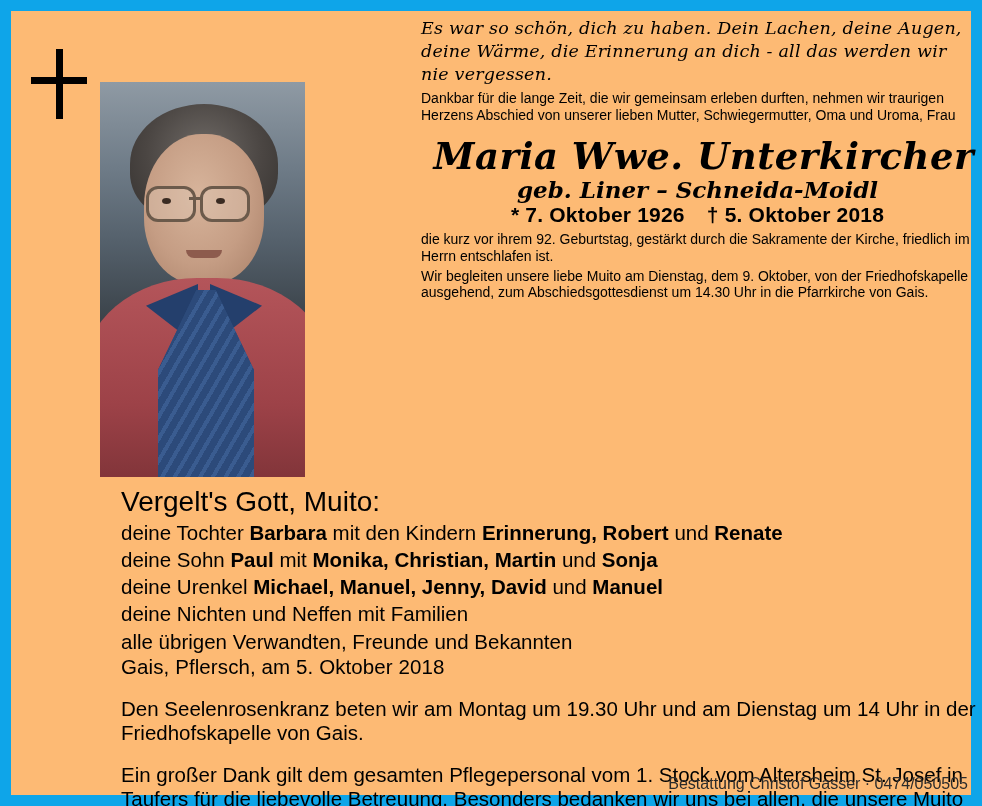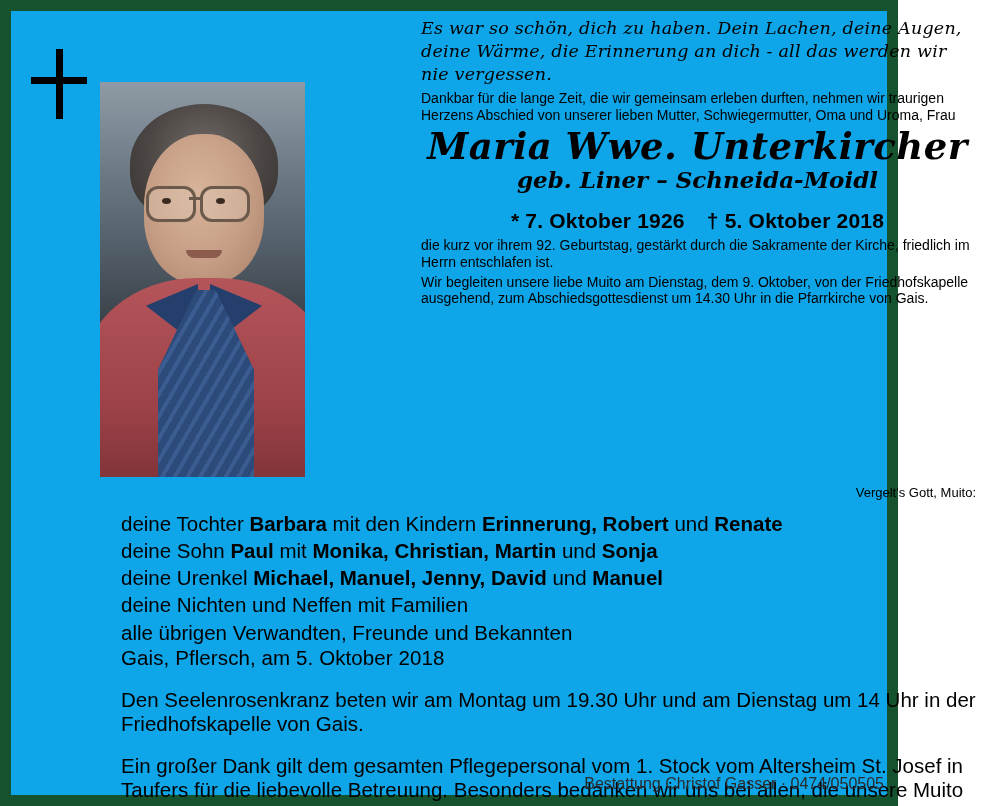--- a/index.html
+++ b/index.html
@@ -8,25 +8,25 @@
     background: #ffffff;
   }
   body {
     width: 982px;
     height: 806px;
     font-family: "Liberation Sans", sans-serif;
     overflow: hidden;
   }
   .obituary {
     position: relative;
-    width: 898px;
+    width: 982px;
     height: 806px;
     box-sizing: border-box;
-    border: 11px solid #14532d;
-    background: #0ea5e9;
+    border: 11px solid #0ea5e9;
+    background: #fdba74;
   }
   .inner {
     position: relative;
     width: 100%;
     height: 100%;
     box-sizing: border-box;
     padding: 6px 14px 4px 14px;
   }
   
   .cross {
@@ -168,55 +168,54 @@
     font-size: 14px;
     line-height: 1.17;
     color: #000;
     margin-top: 4px;
   }
   .name {
     font-family: "DejaVu Serif", serif;
     font-style: italic;
     font-weight: bold;
     font-size: 37px;
-    text-align: center;
+    text-align: right;
     line-height: 1.05;
-    margin-top: 4px;
+    margin-top: 14px;
     letter-spacing: 0.5px;
   }
   .maiden {
     font-family: "DejaVu Serif", serif;
     font-style: italic;
     font-weight: bold;
     font-size: 23px;
     text-align: center;
     line-height: 1.1;
     margin-top: 1px;
   }
   .dates {
     font-size: 21px;
     font-weight: bold;
     text-align: center;
-    margin-top: 17px;
+    margin-top: 1px;
     letter-spacing: 0.2px;
   }
   .dates .gap { display: inline-block; width: 22px; }
 
   
   .lower {
     position: absolute;
     left: 110px;
     top: 474px;
     width: 855px;
   }
   .thanks-line {
-    font-size: 13px;
+    font-size: 28px;
     line-height: 1.2;
-    margin-bottom: 9px;
-    text-align: right;
+    margin-bottom: 0;
   }
   .family-line {
     font-size: 20.5px;
     line-height: 1.33;
   }
   .family-line b { font-weight: bold; }
   .place-date {
     font-size: 20.5px;
     letter-spacing: 0.1px;
   }

